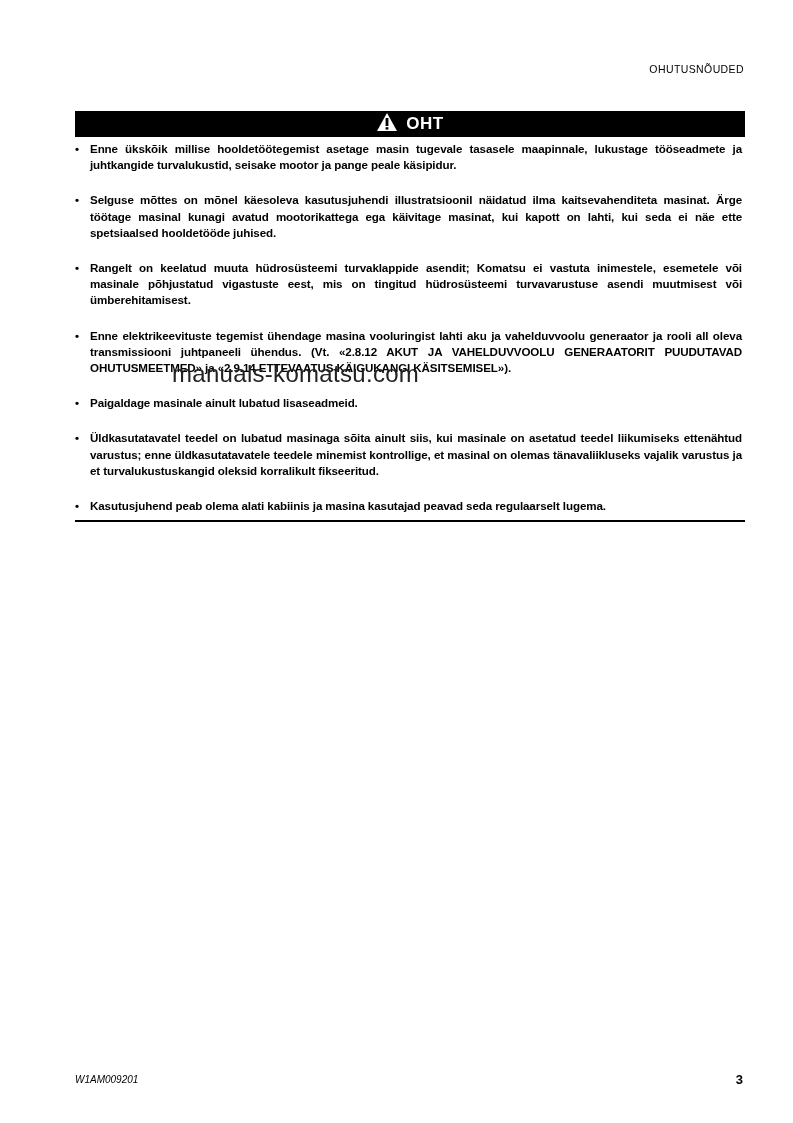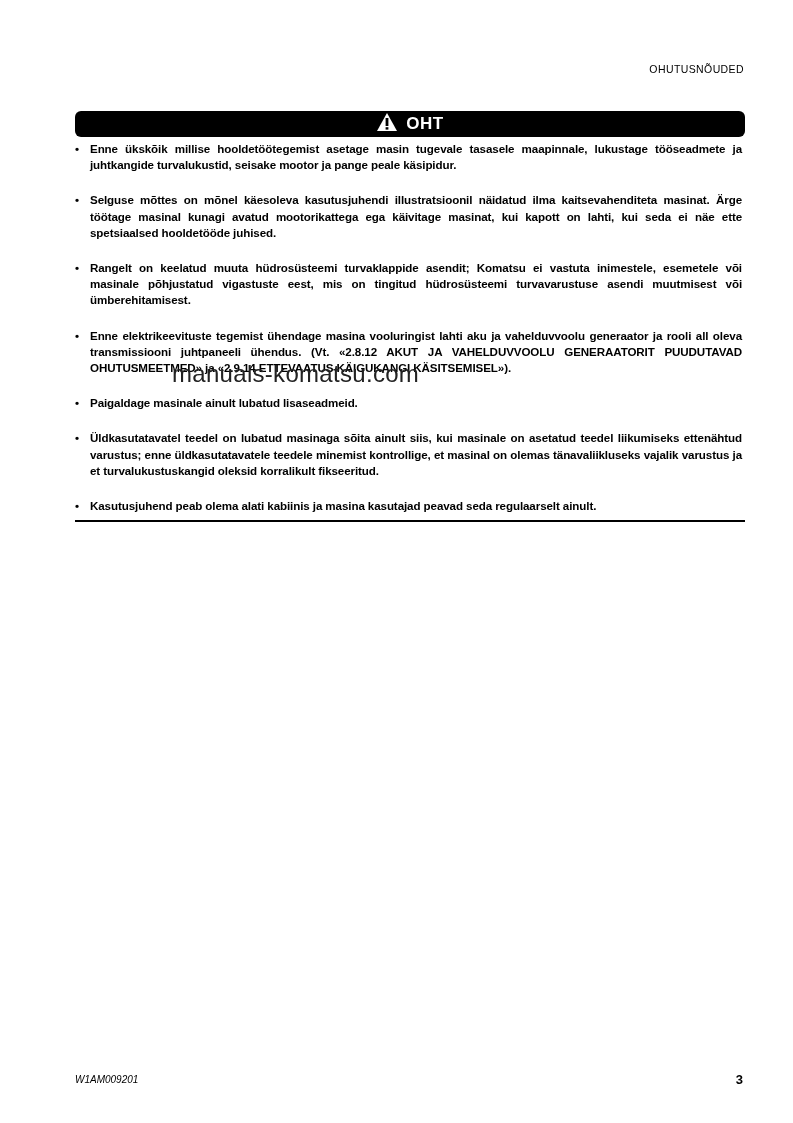--- a/index.html
+++ b/index.html
@@ -10,21 +10,21 @@
     .header-right {
       position: absolute; top: 63px; right: 49px;
       font-size: 10.5px; letter-spacing: 0.4px;
     }
     .danger-box {
       position: absolute; left: 75px; top: 111px; width: 670px;
     }
     .danger-bar {
       background: #000; color: #fff; height: 26px;
       display: flex; align-items: center; justify-content: center;
-      font-weight: bold; font-size: 17px; letter-spacing: 0.5px; border-radius: 6px;
+      font-weight: bold; font-size: 17px; letter-spacing: 0.5px;
     }
     .danger-bar svg { margin-right: 8px; }
     .items { margin: 0; padding: 0; list-style: none; }
     .item {
       position: relative; padding-left: 12px;
       font-size: 11.6px; line-height: 16.2px; font-weight: bold;
       text-align: justify; letter-spacing: -0.1px;
       font-family: "Liberation Sans Narrow", "Liberation Sans", sans-serif;
       transform-origin: left top;
     }
@@ -85,21 +85,21 @@
     <li class="item" style="margin-top:19px">
       <span class="bullet">•</span>
       <p class="last">Paigaldage masinale ainult lubatud lisaseadmeid.</p>
     </li>
     <li class="item" style="margin-top:19px">
       <span class="bullet">•</span>
       <p class="last">Üldkasutatavatel teedel on lubatud masinaga sõita ainult siis, kui masinale on asetatud teedel liikumiseks ettenähtud varustus; enne üldkasutatavatele teedele minemist kontrollige, et masinal on olemas tänavaliikluseks vajalik varustus ja et turvalukustuskangid oleksid korralikult fikseeritud.</p>
     </li>
     <li class="item" style="margin-top:19px">
       <span class="bullet">•</span>
-      <p class="last">Kasutusjuhend peab olema alati kabiinis ja masina kasutajad peavad seda regulaarselt ainult.</p>
+      <p class="last">Kasutusjuhend peab olema alati kabiinis ja masina kasutajad peavad seda regulaarselt lugema.</p>
     </li>
   </ul>
   <div class="bottom-rule"></div>
 </div>
 
 <div class="watermark">manuals-komatsu.com</div>
 
 <div class="footer-code">W1AM009201</div>
 <div class="page-number">3</div>
 

